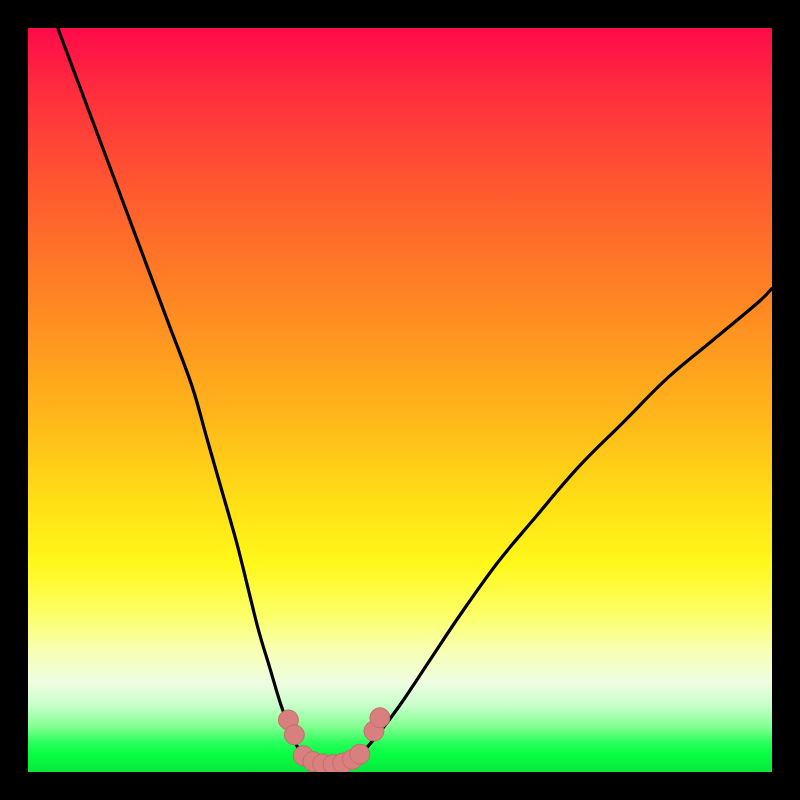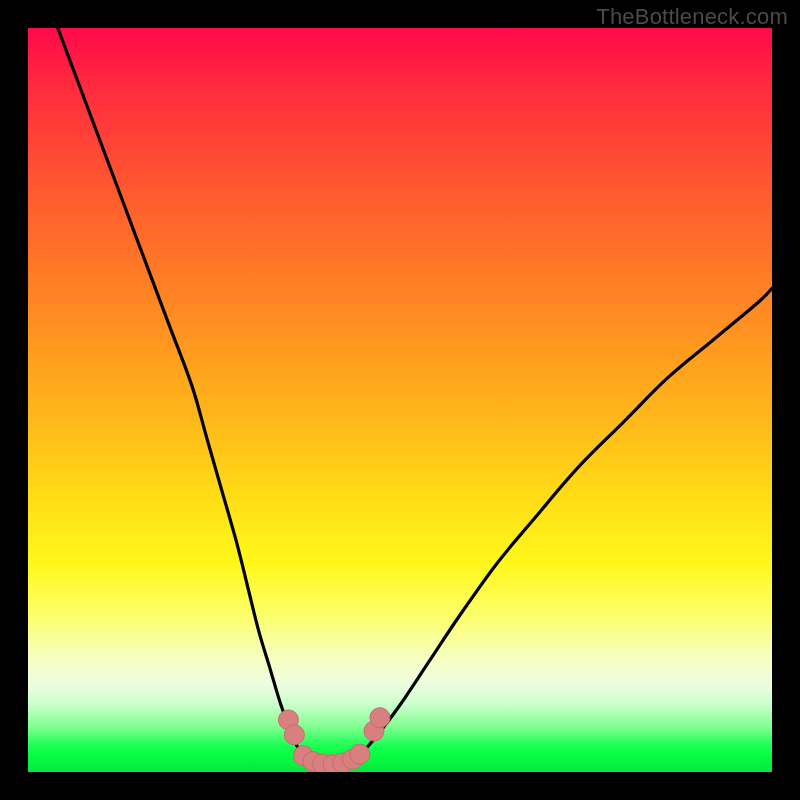--- a/index.html
+++ b/index.html
@@ -78,14 +78,13 @@
           <circle cx="294.62" cy="735.82" r="10" fill="#d88080" stroke="#c86a6a" stroke-width="1"></circle>
           <circle cx="305.04" cy="736.56" r="10" fill="#d88080" stroke="#c86a6a" stroke-width="1"></circle>
           <circle cx="314.71" cy="735.07" r="10" fill="#d88080" stroke="#c86a6a" stroke-width="1"></circle>
           <circle cx="324.38" cy="731.35" r="10" fill="#d88080" stroke="#c86a6a" stroke-width="1"></circle>
           <circle cx="331.82" cy="726.14" r="10" fill="#d88080" stroke="#c86a6a" stroke-width="1"></circle>
           <circle cx="345.96" cy="703.08" r="10" fill="#d88080" stroke="#c86a6a" stroke-width="1"></circle>
           <circle cx="351.91" cy="689.69" r="10" fill="#d88080" stroke="#c86a6a" stroke-width="1"></circle>
         </g>
     </svg>
   </div>
-  <div class="watermark">TheBottleneck.com</div>
 </div>
 
 </body></html>

